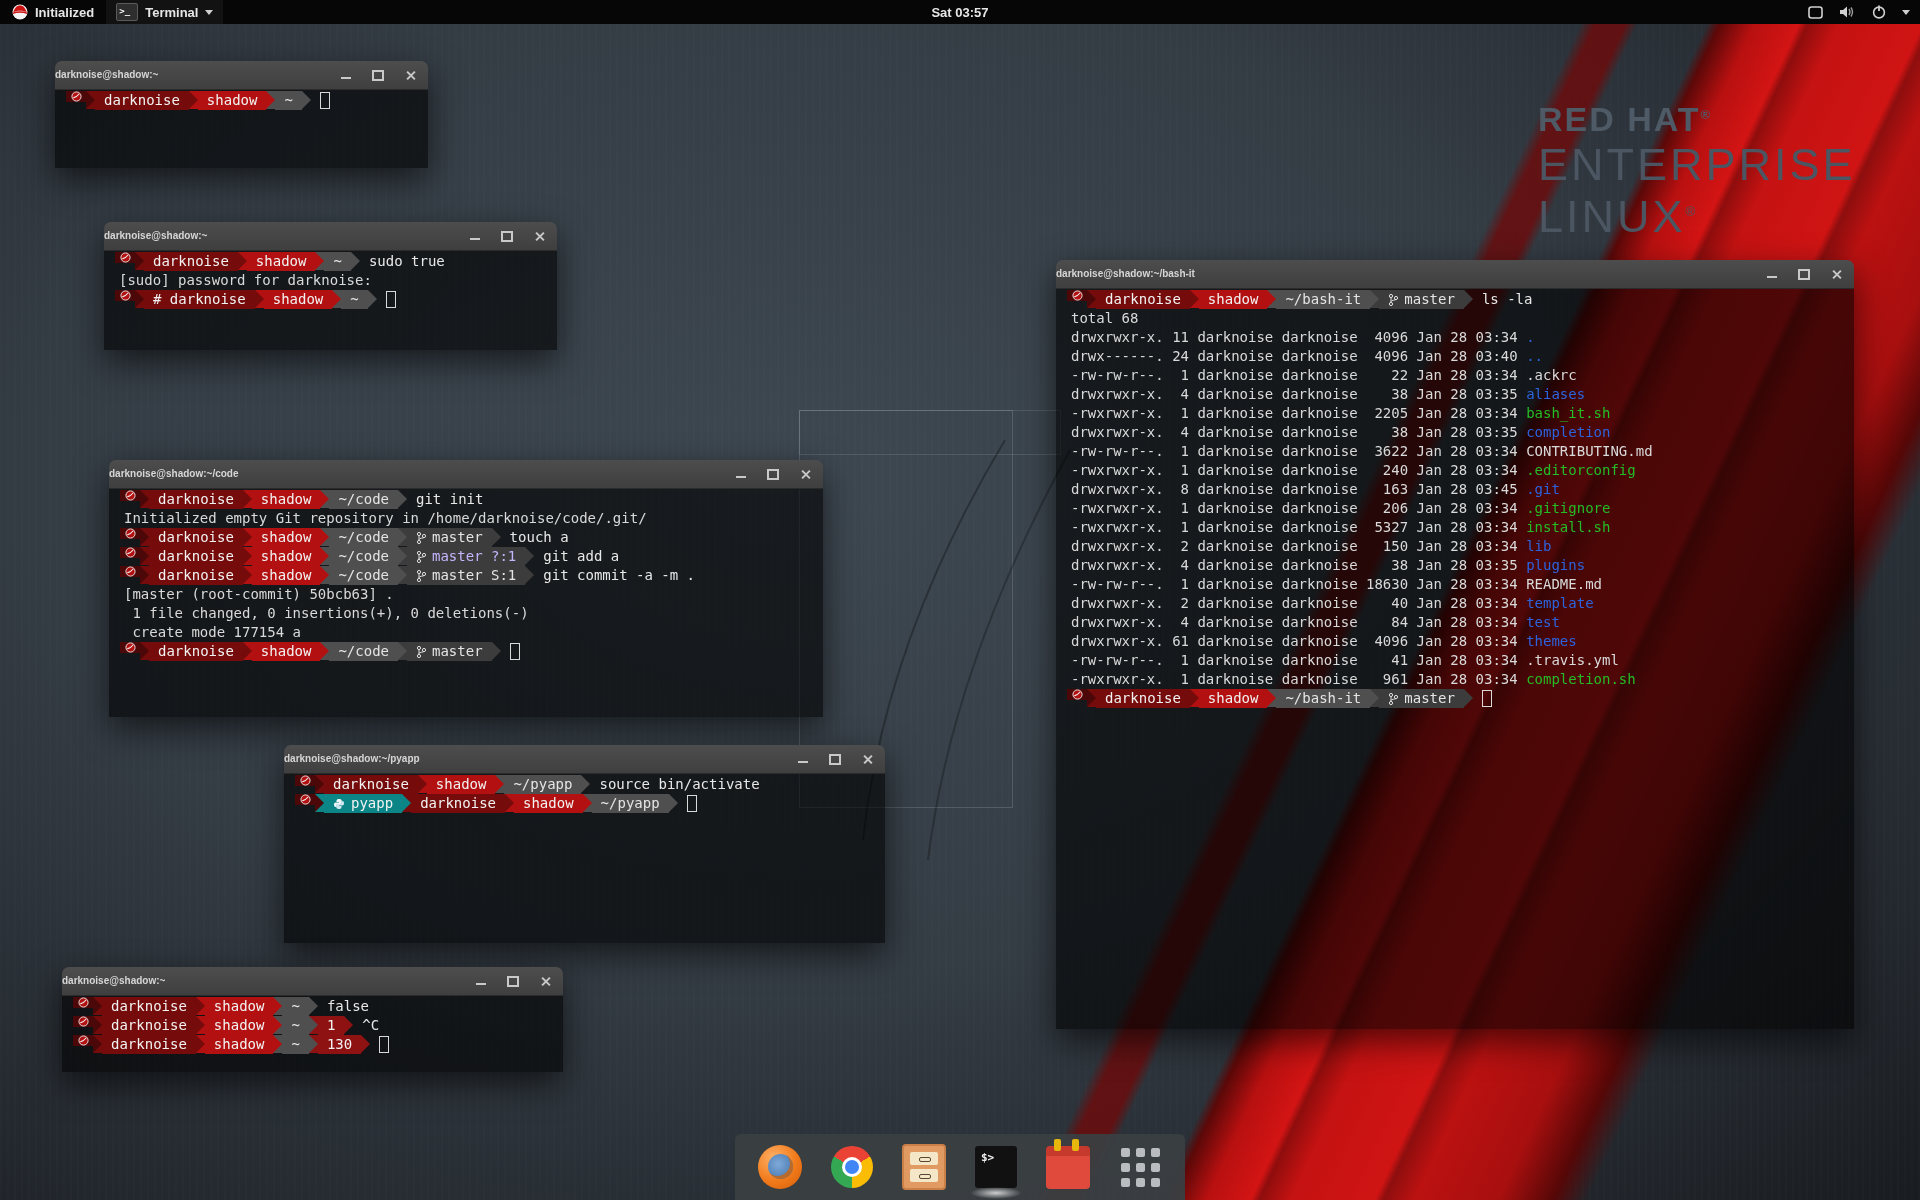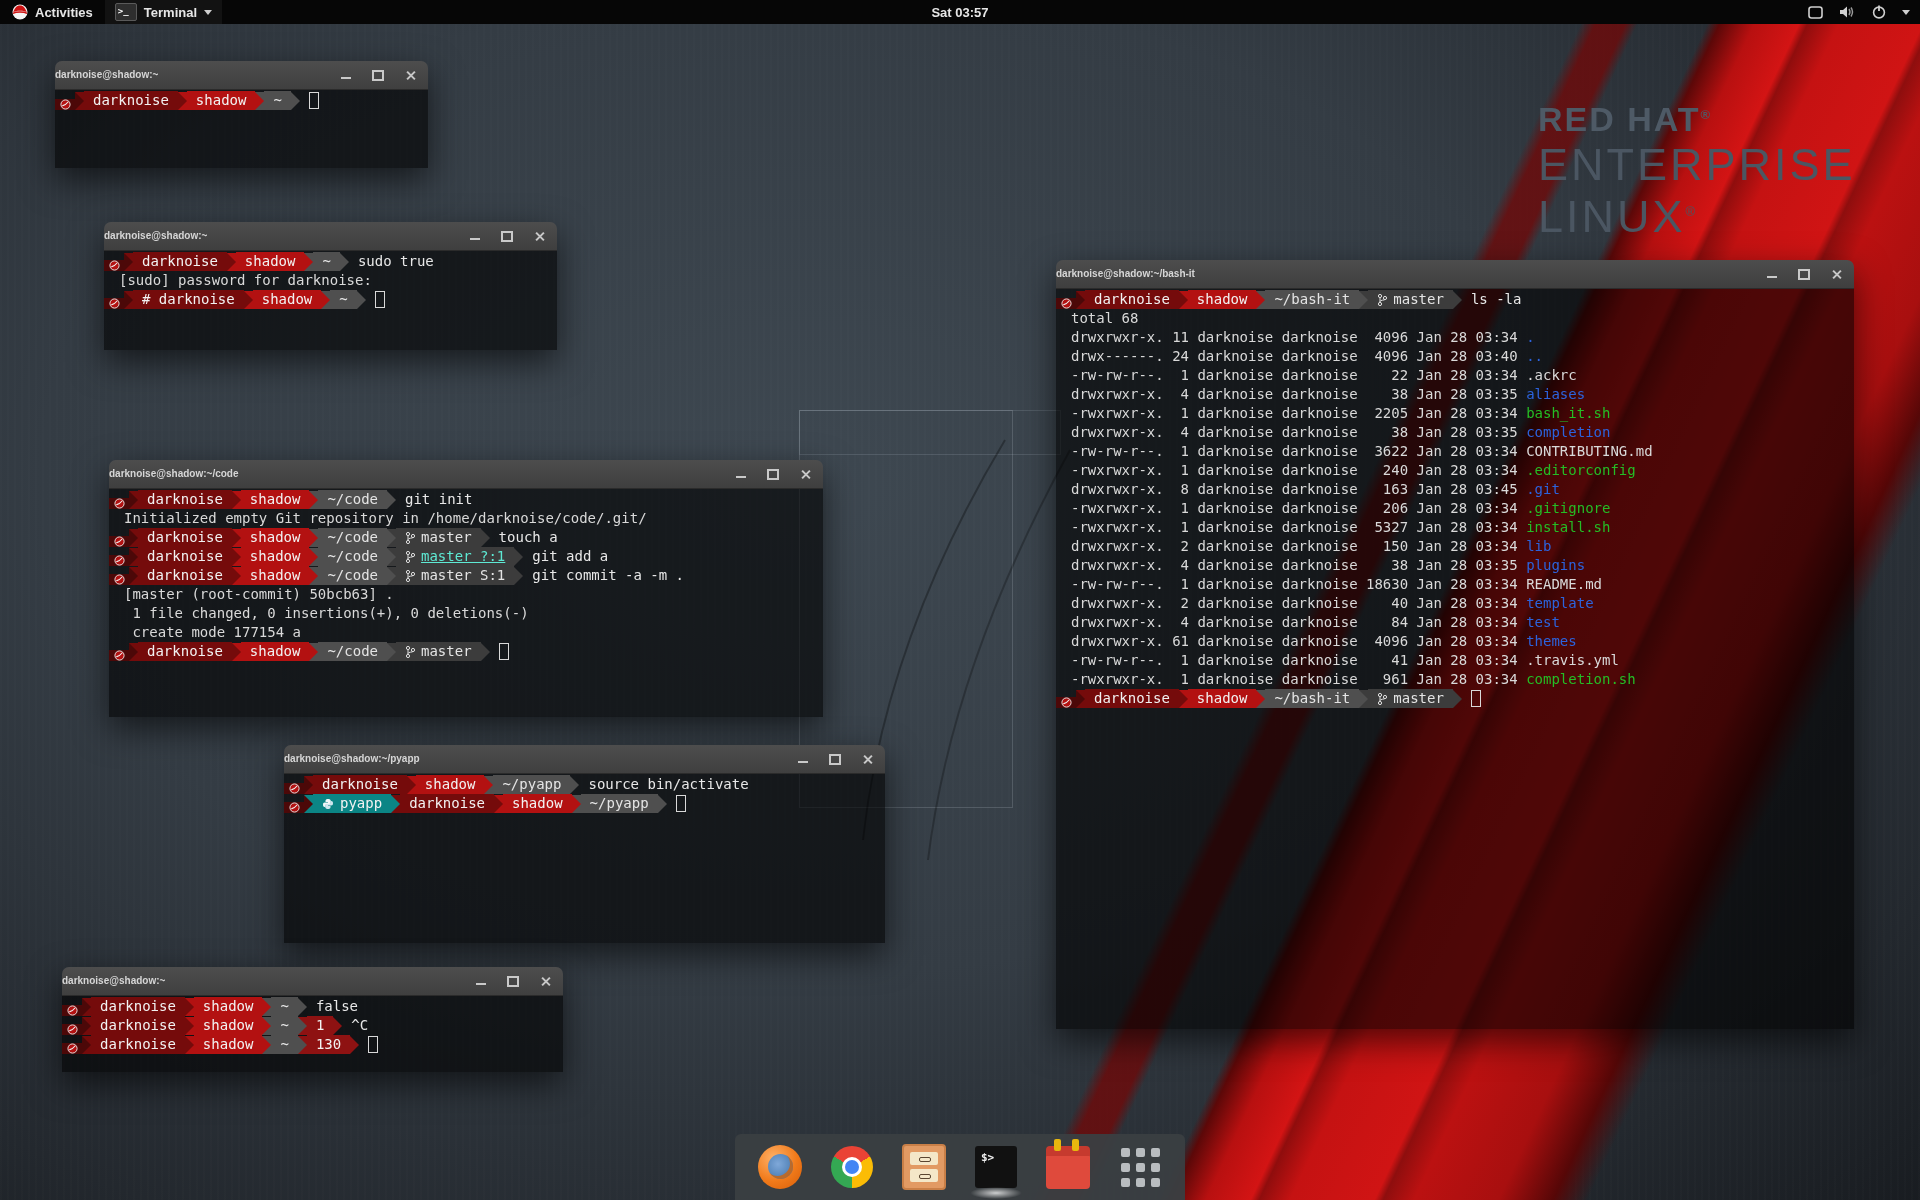--- a/index.html
+++ b/index.html
@@ -47,21 +47,21 @@
     overflow:hidden;white-space:nowrap;}
   .winbtns{position:absolute;right:12px;top:0;height:28px;display:flex;gap:20px;align-items:center;}
   .wbtn{width:12px;height:12px;position:relative;cursor:pointer;display:flex;align-items:center;justify-content:center;}
   .g-min{width:10px;height:2px;background:#c9c9c9;margin-top:6px;}
   .g-max{width:8px;height:7px;border:2px solid #c9c9c9;}
   .g-close{position:relative;width:11px;height:11px;}
   .g-close::before,.g-close::after{content:"";position:absolute;left:5px;top:0;width:2px;height:11px;background:#c9c9c9;}
   .g-close::before{transform:rotate(45deg);} .g-close::after{transform:rotate(-45deg);}
   .term{position:absolute;top:29px;left:0;right:0;bottom:0;background:rgba(0,0,0,.62);
     font:14px/19px "DejaVu Sans Mono","DejaVu Sans",monospace;color:#d9d9d9;overflow:hidden;padding-top:1px;}
-  .tline{display:flex;align-items:flex-end;height:19px;white-space:pre;}
+  .tline{display:flex;align-items:flex-start;height:19px;white-space:pre;padding-left:11px;}
   .oline{height:19px;white-space:pre;padding-left:15px;}
   .seg{display:flex;align-items:center;padding:0 9px;gap:6px;}
   .seg-logo{padding:0 4px 0 5px;}
   .cmd{margin-left:9px;line-height:19px;color:#e8e8e8;}
   .cursor{width:8px;height:15px;border:1px solid #d9d9d9;margin:1px 0 0 9px;align-self:flex-start;}
   .n-dir{color:#2c63dd;} .n-exec{color:#25bd25;} .n-file{color:#d9d9d9;}
   
   .dock{position:absolute;left:50%;transform:translateX(-50%);bottom:0;height:66px;
     background:rgba(58,62,66,.96);border-radius:6px 6px 0 0;display:flex;align-items:center;
     gap:26px;padding:0 22px;z-index:40;}
@@ -108,21 +108,21 @@
   </div>
 
   <div class="topbar">
     <div class="tb-left">
       <div class="tb-activities">
         <svg width="16" height="16" viewBox="0 0 16 16">
           <circle cx="8" cy="8" r="7.5" fill="#f4f4f4"></circle>
           <path d="M1.2 8.6 C3 6.2 13 6.2 14.8 8.6 C13.5 4 11.5 1.4 8 1.4 C4.5 1.4 2.5 4 1.2 8.6 Z" fill="#cc1111"></path>
           <path d="M1 9.3 C4 7.6 12 7.6 15 9.3" stroke="#cc1111" stroke-width="1.4" fill="none"></path>
         </svg>
-        <span>Activities</span>
+        <span>Initialized</span>
       </div>
       <div class="tb-appmenu">
         <div class="tb-appicon">&gt;_</div>
         <span>Terminal</span>
         <div class="tb-caret"></div>
       </div>
     </div>
     <div class="tb-clock">
       <span>Sat 03:57</span>
     </div>
@@ -223,21 +223,21 @@
                 <path d="M3 4.6 V9.4 M3 8.6 C3 6.8 8 7.4 8 6.4" stroke="#e0e0e0" fill="none"></path>
               </svg><span style="color: rgb(228, 228, 228);">master</span></span><div style="width: 0px; height: 0px; border-top: 9.5px solid transparent; border-bottom: 9.5px solid transparent; border-left: 9px solid rgb(60, 60, 60);"></div><span class="cmd">touch a</span></div>
           <div class="tline"><span class="seg seg-logo" style="background: rgb(76, 8, 8);"><svg width="11" height="11" viewBox="0 0 12 12">
                 <circle cx="6" cy="6" r="5" fill="#b31111" stroke="#efefef" stroke-width="1"></circle>
                 <path d="M2.5 7.5c2-.5 5-2.5 6.5-4.5" stroke="#efefef" stroke-width="1.2" fill="none"></path>
               </svg></span><div style="width: 0px; height: 0px; border-top: 9.5px solid rgb(117, 11, 11); border-bottom: 9.5px solid rgb(117, 11, 11); border-left: 9px solid rgb(76, 8, 8);"></div><span class="seg seg-user" style="background: rgb(117, 11, 11);"><span style="color: rgb(242, 242, 242);">darknoise</span></span><div style="width: 0px; height: 0px; border-top: 9.5px solid rgb(179, 17, 17); border-bottom: 9.5px solid rgb(179, 17, 17); border-left: 9px solid rgb(117, 11, 11);"></div><span class="seg seg-host" style="background: rgb(179, 17, 17);"><span style="color: rgb(242, 242, 242);">shadow</span></span><div style="width: 0px; height: 0px; border-top: 9.5px solid rgb(79, 79, 79); border-bottom: 9.5px solid rgb(79, 79, 79); border-left: 9px solid rgb(179, 17, 17);"></div><span class="seg seg-path" style="background: rgb(79, 79, 79);"><span style="color: rgb(228, 228, 228);">~/code</span></span><div style="width: 0px; height: 0px; border-top: 9.5px solid rgb(60, 60, 60); border-bottom: 9.5px solid rgb(60, 60, 60); border-left: 9px solid rgb(79, 79, 79);"></div><span class="seg seg-git" style="background: rgb(60, 60, 60);"><svg width="10" height="14" viewBox="0 0 10 14">
                 <circle cx="3" cy="3" r="1.6" fill="none" stroke="#e0e0e0"></circle>
                 <circle cx="3" cy="11" r="1.6" fill="none" stroke="#e0e0e0"></circle>
                 <circle cx="8" cy="5" r="1.6" fill="none" stroke="#e0e0e0"></circle>
                 <path d="M3 4.6 V9.4 M3 8.6 C3 6.8 8 7.4 8 6.4" stroke="#e0e0e0" fill="none"></path>
-              </svg><span style="color: #5eead4; text-decoration: underline;">master ?:1</span></span><div style="width: 0px; height: 0px; border-top: 9.5px solid transparent; border-bottom: 9.5px solid transparent; border-left: 9px solid rgb(60, 60, 60);"></div><span class="cmd">git add a</span></div>
+              </svg><span style="color: #c4b5fd;">master ?:1</span></span><div style="width: 0px; height: 0px; border-top: 9.5px solid transparent; border-bottom: 9.5px solid transparent; border-left: 9px solid rgb(60, 60, 60);"></div><span class="cmd">git add a</span></div>
           <div class="tline"><span class="seg seg-logo" style="background: rgb(76, 8, 8);"><svg width="11" height="11" viewBox="0 0 12 12">
                 <circle cx="6" cy="6" r="5" fill="#b31111" stroke="#efefef" stroke-width="1"></circle>
                 <path d="M2.5 7.5c2-.5 5-2.5 6.5-4.5" stroke="#efefef" stroke-width="1.2" fill="none"></path>
               </svg></span><div style="width: 0px; height: 0px; border-top: 9.5px solid rgb(117, 11, 11); border-bottom: 9.5px solid rgb(117, 11, 11); border-left: 9px solid rgb(76, 8, 8);"></div><span class="seg seg-user" style="background: rgb(117, 11, 11);"><span style="color: rgb(242, 242, 242);">darknoise</span></span><div style="width: 0px; height: 0px; border-top: 9.5px solid rgb(179, 17, 17); border-bottom: 9.5px solid rgb(179, 17, 17); border-left: 9px solid rgb(117, 11, 11);"></div><span class="seg seg-host" style="background: rgb(179, 17, 17);"><span style="color: rgb(242, 242, 242);">shadow</span></span><div style="width: 0px; height: 0px; border-top: 9.5px solid rgb(79, 79, 79); border-bottom: 9.5px solid rgb(79, 79, 79); border-left: 9px solid rgb(179, 17, 17);"></div><span class="seg seg-path" style="background: rgb(79, 79, 79);"><span style="color: rgb(228, 228, 228);">~/code</span></span><div style="width: 0px; height: 0px; border-top: 9.5px solid rgb(60, 60, 60); border-bottom: 9.5px solid rgb(60, 60, 60); border-left: 9px solid rgb(79, 79, 79);"></div><span class="seg seg-git" style="background: rgb(60, 60, 60);"><svg width="10" height="14" viewBox="0 0 10 14">
                 <circle cx="3" cy="3" r="1.6" fill="none" stroke="#e0e0e0"></circle>
                 <circle cx="3" cy="11" r="1.6" fill="none" stroke="#e0e0e0"></circle>
                 <circle cx="8" cy="5" r="1.6" fill="none" stroke="#e0e0e0"></circle>
                 <path d="M3 4.6 V9.4 M3 8.6 C3 6.8 8 7.4 8 6.4" stroke="#e0e0e0" fill="none"></path>
               </svg><span style="color: rgb(228, 228, 228);">master S:1</span></span><div style="width: 0px; height: 0px; border-top: 9.5px solid transparent; border-bottom: 9.5px solid transparent; border-left: 9px solid rgb(60, 60, 60);"></div><span class="cmd">git commit -a -m .</span></div>
           <div class="oline">[master (root-commit) 50bcb63] .</div>

